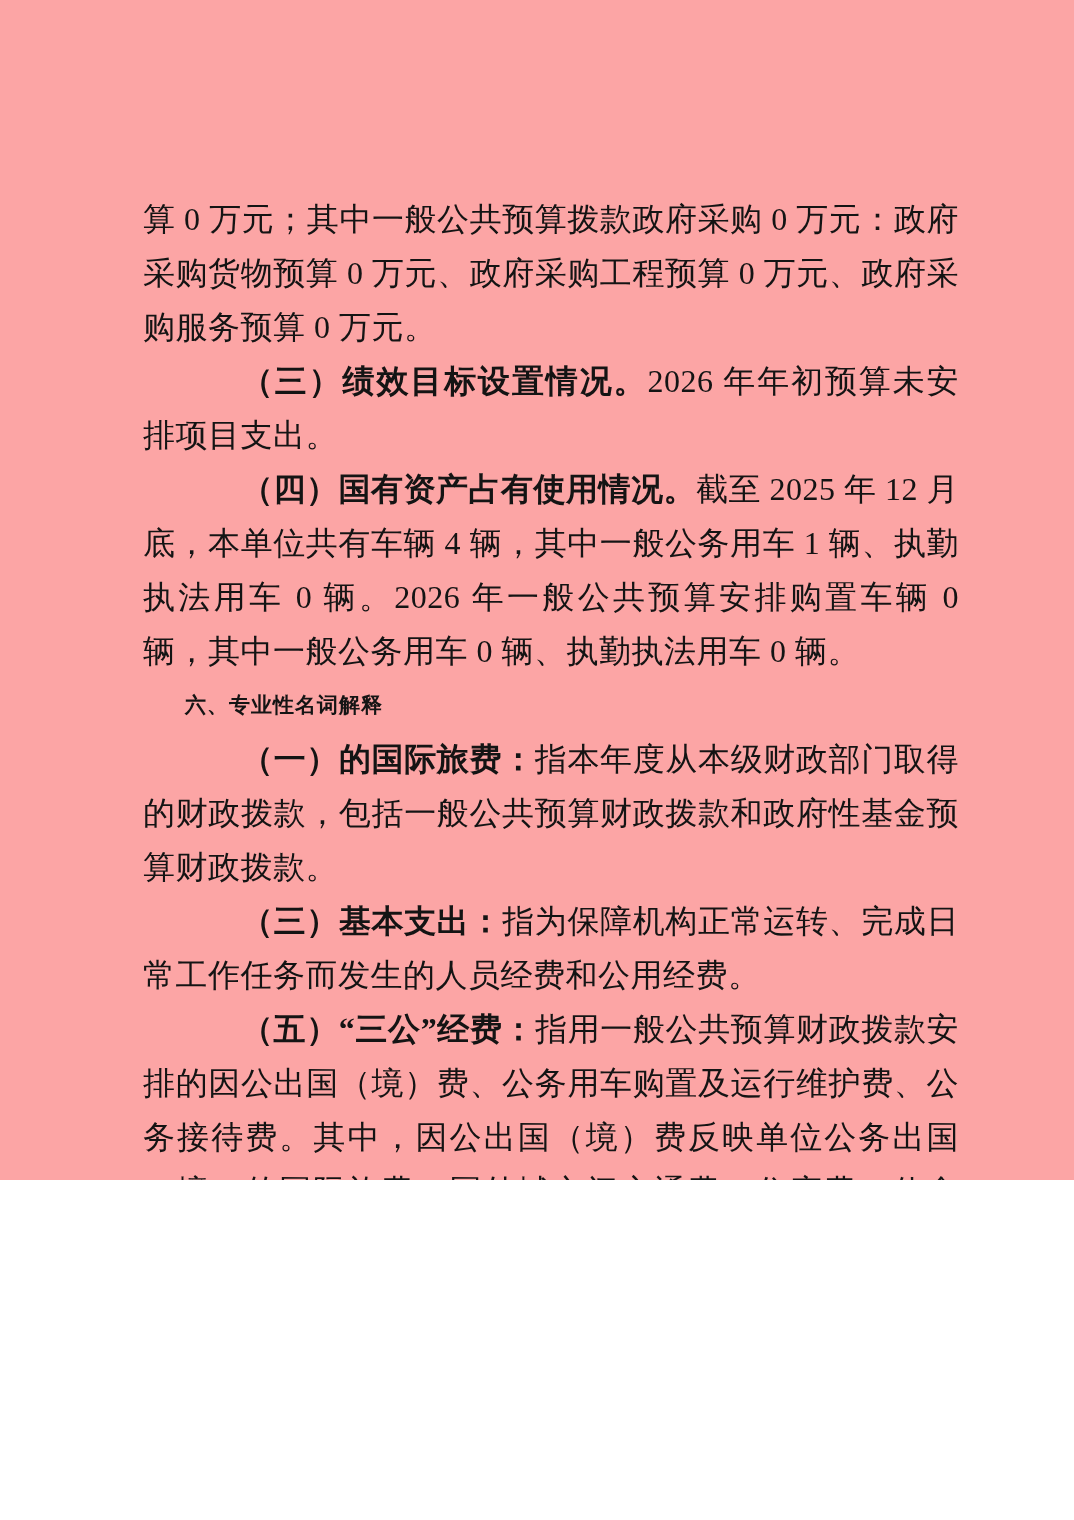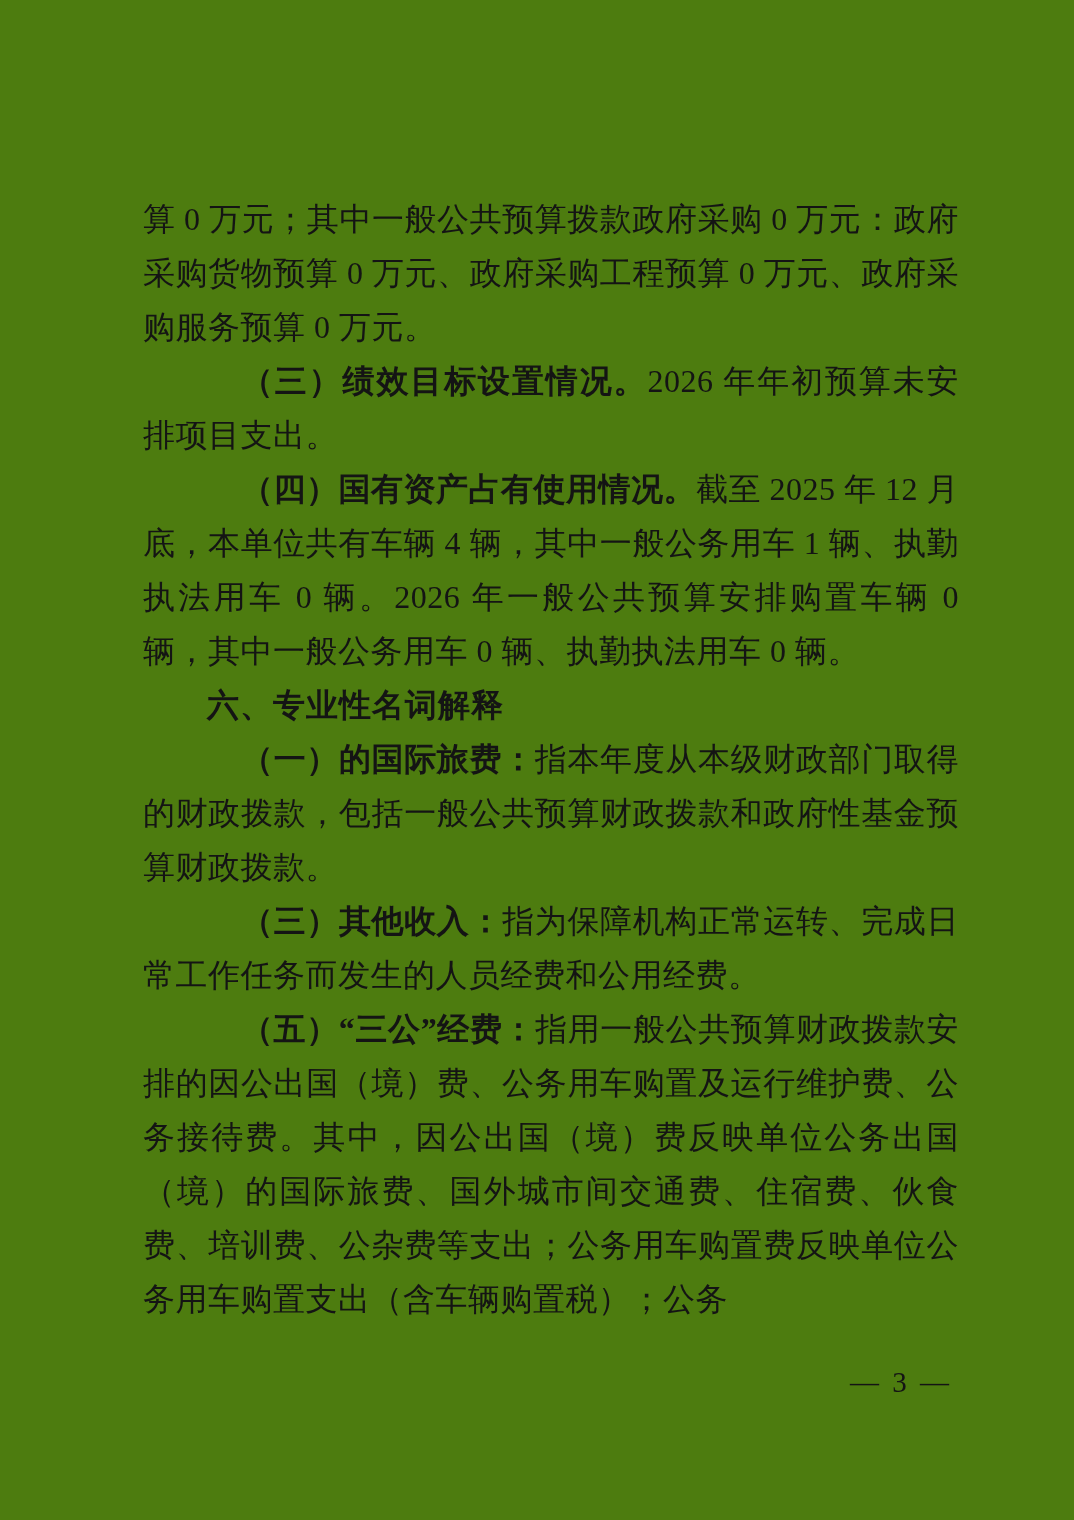--- a/index.html
+++ b/index.html
@@ -3,22 +3,22 @@
 <meta charset="utf-8">
 <style>
   html, body {
     margin: 0;
     padding: 0;
     background: #ffffff;
   }
   .page {
     position: relative;
     width: 1074px;
-    height: 1520px;
-    background: #4d7c0f;
+    height: 1180px;
+    background: #fca5a5;
     overflow: hidden;
     font-family: "Liberation Serif", "DejaVu Serif", serif;
     color: #141414;
   }
   .content {
     position: absolute;
     left: 143px;
     top: 192px;
     width: 816px;
     font-size: 32px;
@@ -35,21 +35,21 @@
   p.para.no-indent {
     text-indent: 0;
   }
   .lead {
     font-weight: bold;
     margin-left: 34px;
   }
   h2.section-heading {
     margin: 0;
     padding: 0;
-    font-size: 32px;
+    font-size: 21px;
     line-height: 54px;
     font-weight: bold;
     font-family: "Liberation Sans", "DejaVu Sans", sans-serif;
     text-indent: 2em;
     text-align: left;
     letter-spacing: 1px;
   }
   .footer {
     position: absolute;
     top: 1360px;
@@ -72,21 +72,21 @@
 
     <p class="para"><span class="lead">（三）绩效目标设置情况。</span><span>2026 年年初预算未安排项目支出。</span></p>
 
     <p class="para"><span class="lead">（四）国有资产占有使用情况。</span><span>截至 2025 年 12 月底，本单位共有车辆 4 辆，其中一般公务用车 1 辆、执勤执法用车 0 辆。2026 年一般公共预算安排购置车辆 0 辆，其中一般公务用车 0 辆、执勤执法用车 0 辆。</span></p>
 
     <h2 class="section-heading">六、专业性名词解释</h2>
 
     <p class="para"><span class="lead">（一）的国际旅费：</span><span>指本年度从本级财政部门取得的财政拨款，包括一般公共预算财政拨款和政府性基金预算财政拨款。</span></p>
 
 
-    <p class="para"><span class="lead">（三）其他收入：</span><span>指为保障机构正常运转、完成日常工作任务而发生的人员经费和公用经费。</span></p>
+    <p class="para"><span class="lead">（三）基本支出：</span><span>指为保障机构正常运转、完成日常工作任务而发生的人员经费和公用经费。</span></p>
 
 
     <p class="para"><span class="lead">（五）“三公”经费：</span><span>指用一般公共预算财政拨款安排的因公出国（境）费、公务用车购置及运行维护费、公务接待费。其中，因公出国（境）费反映单位公务出国（境）的国际旅费、国外城市间交通费、住宿费、伙食费、培训费、公杂费等支出；公务用车购置费反映单位公务用车购置支出（含车辆购置税）；公务</span></p>
 
   </div>
 
   <div class="footer">— 3 —</div>
 
 </div>
 

